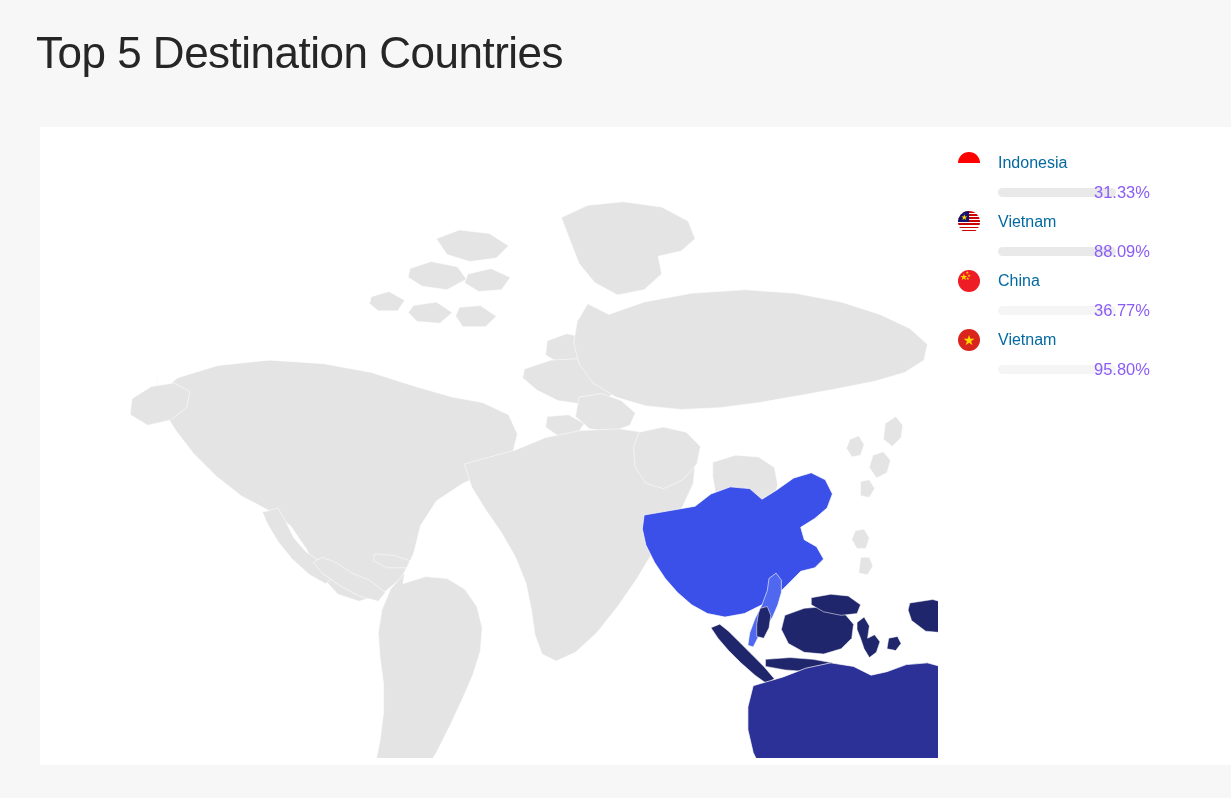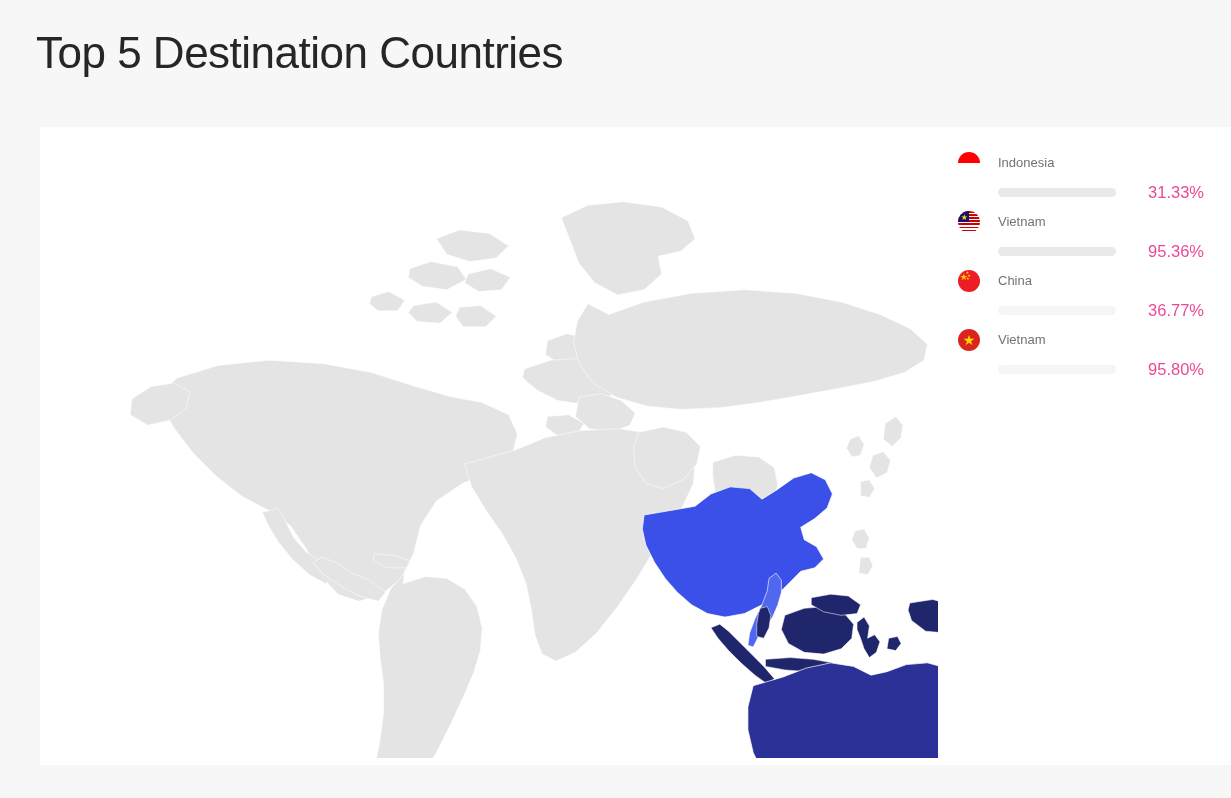--- a/index.html
+++ b/index.html
@@ -61,23 +61,23 @@
     left:0; top:2px;
     width:22px; height:22px;
     border-radius:50%;
     overflow:hidden;
   }
   .flag-inner{ position:absolute; inset:0; }
 
   .country{
     position:absolute;
     left:40px; top:0px;
-    font-size:13px;
+    font-size:16px;
     line-height:26px;
-    color:#737373;
+    color:#0369a1;
     white-space:nowrap;
   }
 
   .bar-track{
     position:absolute;
     left:40px; top:38px;
     width:118px; height:9px;
     background:#e9e9ea;
     border-radius:5px;
     overflow:hidden;
@@ -86,24 +86,24 @@
   .bar-fill{
     height:100%;
     border-radius:5px;
     min-width:9px;
   }
 
   .pct{
     position:absolute;
     right:14px; top:30px;
     width:110px;
-    text-align:right;
+    text-align:left;
     font-size:16.5px;
     line-height:24px;
-    color:#ec4899;
+    color:#8b5cf6;
     white-space:nowrap;
   }
 
   
   .f-stripe{ position:absolute; left:0; width:100%; }
   .f-canton{ position:absolute; }
   .star{ position:absolute; color:#ffd700; line-height:1; }
 </style>
 </head>
 <body>
@@ -217,21 +217,21 @@
           <span class="f-stripe" style="top:56.8%;height:7.1%; background:#cc0001;"></span>
           <span class="f-stripe" style="top:71.0%;height:7.1%; background:#cc0001;"></span>
           <span class="f-stripe" style="top:85.2%;height:7.1%; background:#cc0001;"></span>
           <span class="f-canton" style="left:0;top:0;width:52%;height:50%;background:#13126e;"></span>
           <span class="star" style="left:12%;top:12%;font-size:8px;">★</span>
         </span>
         <span class="country">Vietnam</span>
         <span class="bar-track" style="background: rgb(233, 233, 234);">
           <span class="bar-fill" style="width:30.47%;background:#2b3190;"></span>
         </span>
-        <span class="pct">95.36%</span>
+        <span class="pct">88.09%</span>
       </div>
 
 
       <div class="legend-row">
         <span class="flag">
           <span class="flag-inner" style="background:#ee1c25;"></span>
           <span class="star" style="left:8%;top:12%;font-size:9px;">★</span>
           <span class="star" style="left:34%;top:6%;font-size:4px;">★</span>
           <span class="star" style="left:42%;top:20%;font-size:4px;">★</span>
           <span class="star" style="left:36%;top:34%;font-size:4px;">★</span>

